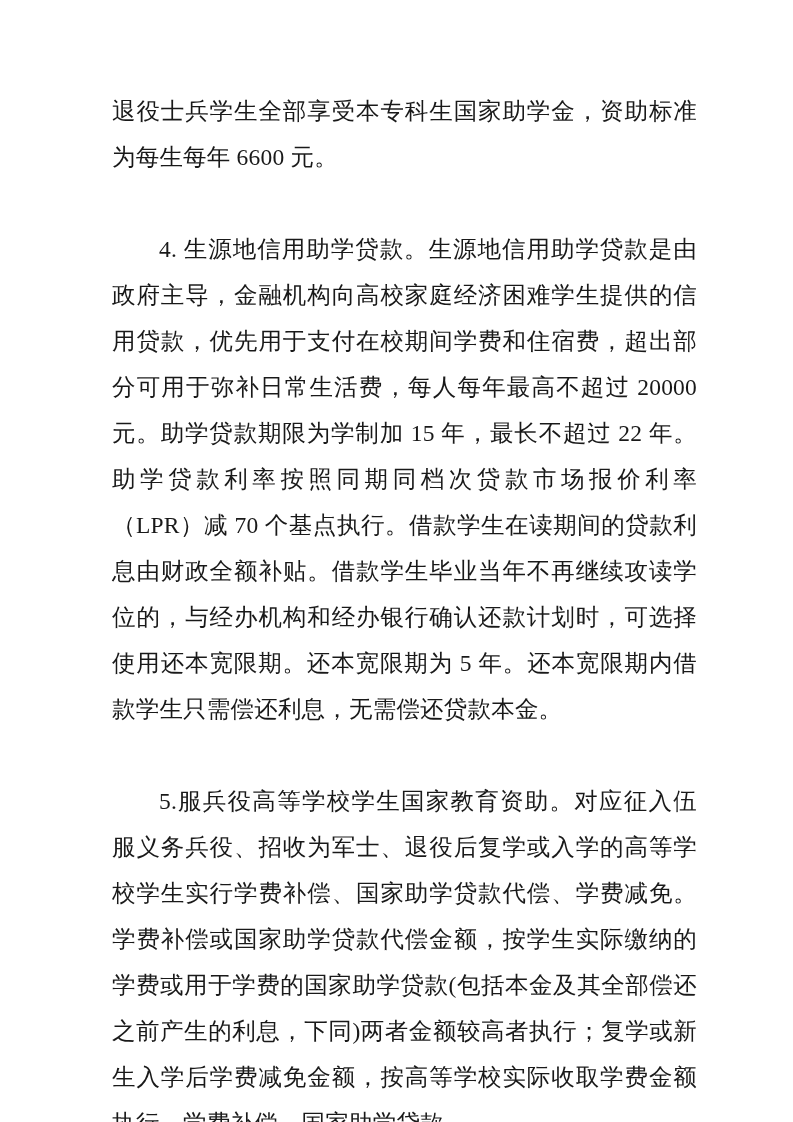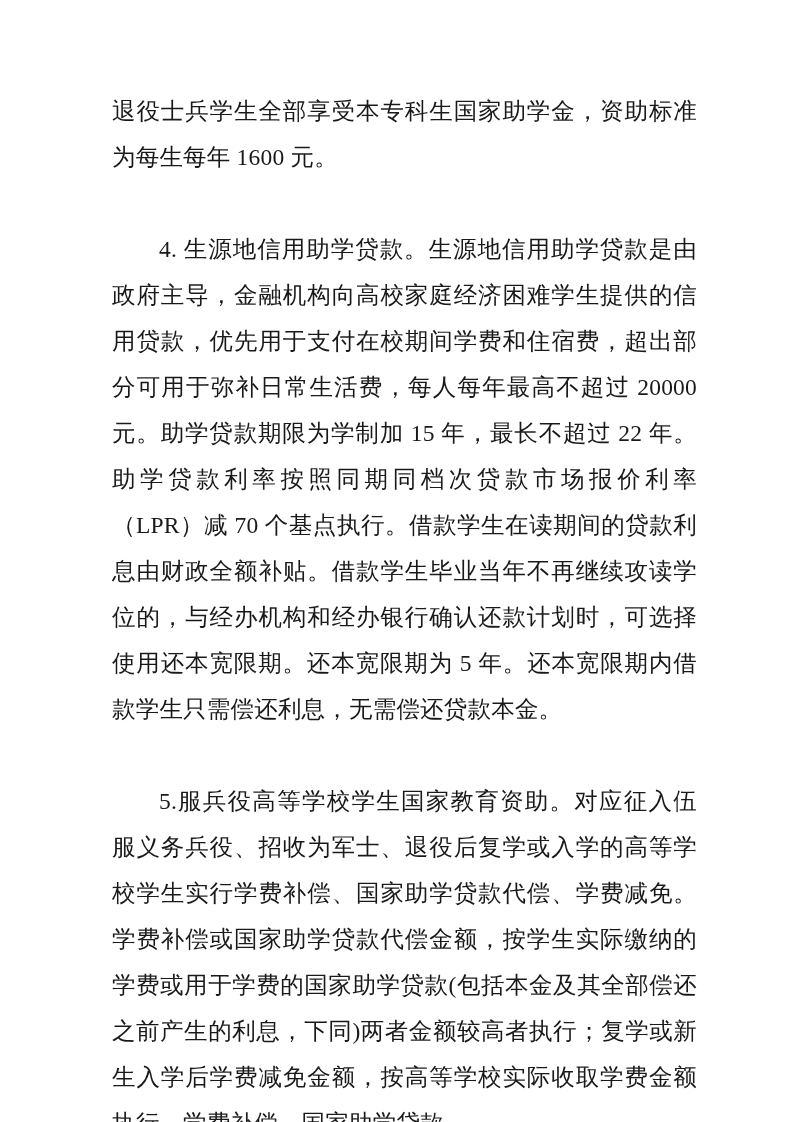--- a/index.html
+++ b/index.html
@@ -41,21 +41,21 @@
   .indent2 {
     text-indent: 2em;
   }
 </style>
 </head>
 <body>
 
 <div class="page">
   <div class="doc-body">
 
-    <p class="para">退役士兵学生全部享受本专科生国家助学金，资助标准为每生每年 1600 元。</p>
+    <p class="para">退役士兵学生全部享受本专科生国家助学金，资助标准为每生每年 6600 元。</p>
 
     <div class="spacer-line"></div>
 
     <p class="para indent2">4. 生源地信用助学贷款。生源地信用助学贷款是由政府主导，金融机构向高校家庭经济困难学生提供的信用贷款，优先用于支付在校期间学费和住宿费，超出部分可用于弥补日常生活费，每人每年最高不超过 20000 元。助学贷款期限为学制加 15 年，最长不超过 22 年。助学贷款利率按照同期同档次贷款市场报价利率（LPR）减 70 个基点执行。借款学生在读期间的贷款利息由财政全额补贴。借款学生毕业当年不再继续攻读学位的，与经办机构和经办银行确认还款计划时，可选择使用还本宽限期。还本宽限期为 5 年。还本宽限期内借款学生只需偿还利息，无需偿还贷款本金。</p>
 
     <div class="spacer-line"></div>
 
     <p class="para indent2">5.服兵役高等学校学生国家教育资助。对应征入伍服义务兵役、招收为军士、退役后复学或入学的高等学校学生实行学费补偿、国家助学贷款代偿、学费减免。学费补偿或国家助学贷款代偿金额，按学生实际缴纳的学费或用于学费的国家助学贷款(包括本金及其全部偿还之前产生的利息，下同)两者金额较高者执行；复学或新生入学后学费减免金额，按高等学校实际收取学费金额执行。学费补偿、国家助学贷款</p>
 
   </div>

